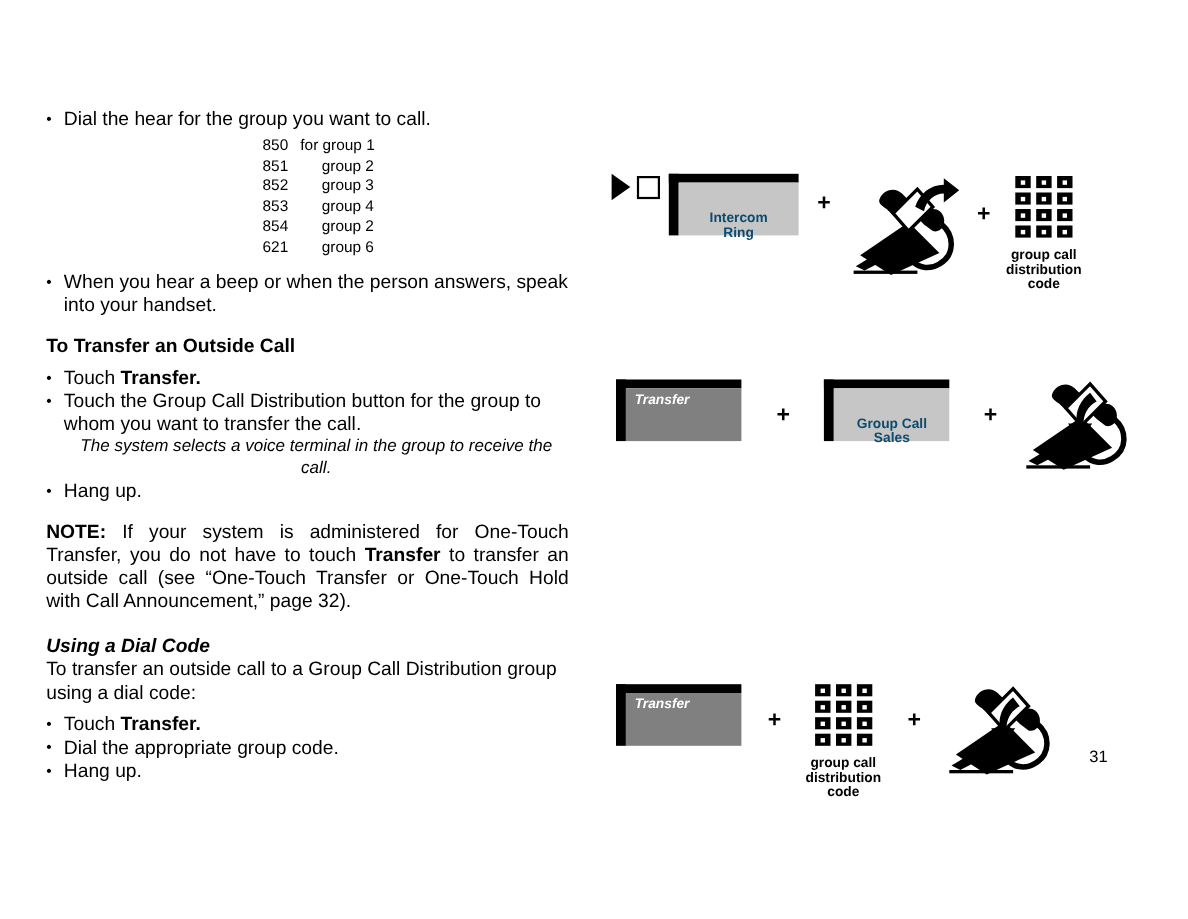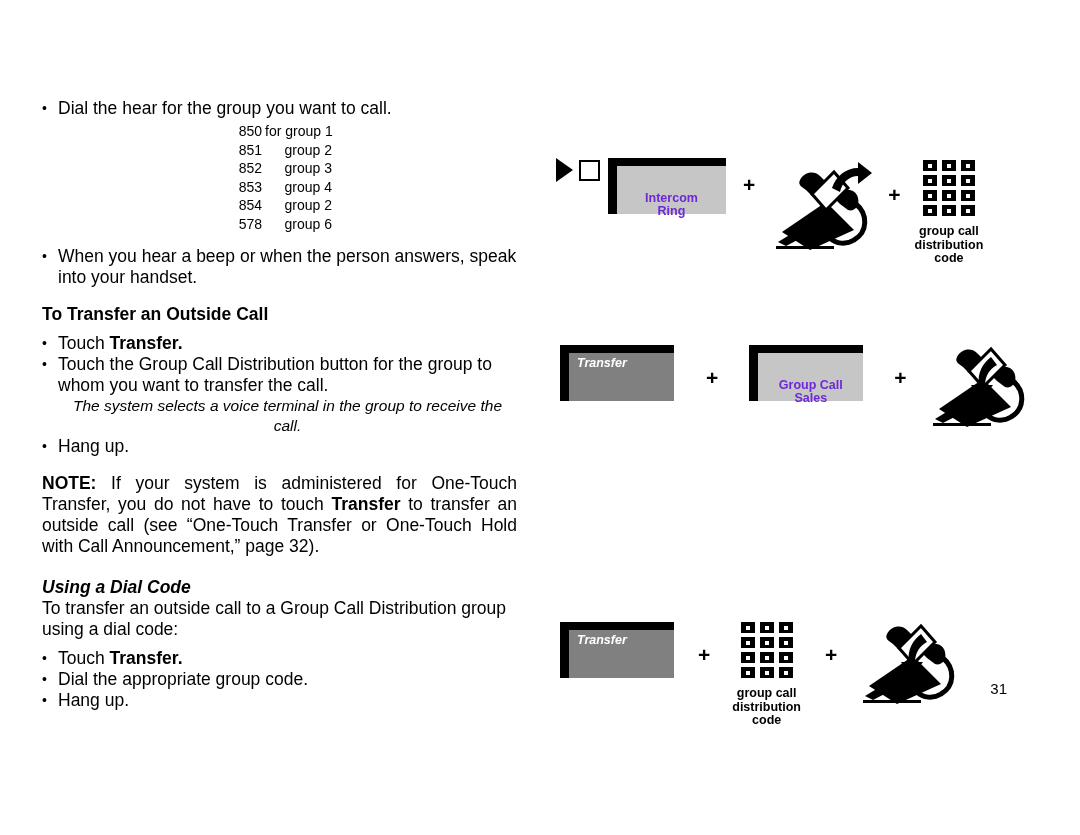--- a/index.html
+++ b/index.html
@@ -54,21 +54,21 @@
     line-height: 18.6px;
   }
   .code-row {
     display: flex;
   }
   .code-row .code-num {
     width: 48px;
     text-align: right;
   }
   .code-row .code-lbl {
-    padding-left: 3px;
+    padding-left: 11px;
     white-space: pre;
   }
 
   .spacer-8 { height: 8px; }
   .spacer-12 { height: 12px; }
   .spacer-16 { height: 16px; }
   .spacer-20 { height: 20px; }
 
   h2.section-head {
     font-size: 17.5px;
@@ -153,21 +153,21 @@
     width: 9px;
     bottom: 0;
     background: #000;
   }
   .pbtn .lbl {
     font-size: 12.5px;
     font-weight: bold;
     line-height: 13.5px;
   }
   .pbtn.light .face { background: #c6c6c6; }
-  .pbtn.light .lbl { color: #6d28d9; margin-top: 30px; }
+  .pbtn.light .lbl { color: #0c4a6e; margin-top: 30px; }
   .pbtn.dark .face { background: #808080; }
   .pbtn.dark .lbl {
     color: #ffffff;
     font-style: italic;
     font-weight: bold;
   }
   .pbtn.dark .face {
     justify-content: flex-start;
     padding-left: 8px;
   }
@@ -262,21 +262,21 @@
       </div>
       <div class="code-row">
         <span class="code-num">853</span>
         <span class="code-lbl">     group 4</span>
       </div>
       <div class="code-row">
         <span class="code-num">854</span>
         <span class="code-lbl">     group 2</span>
       </div>
       <div class="code-row">
-        <span class="code-num">578</span>
+        <span class="code-num">621</span>
         <span class="code-lbl">     group 6</span>
       </div>
     </div>
 
     <div class="spacer-12"></div>
 
     <div class="bullet-row">
       <span class="dot">•</span>
       <span class="btext">When you hear a beep or when the person answers, speak into your handset.</span>
     </div>

